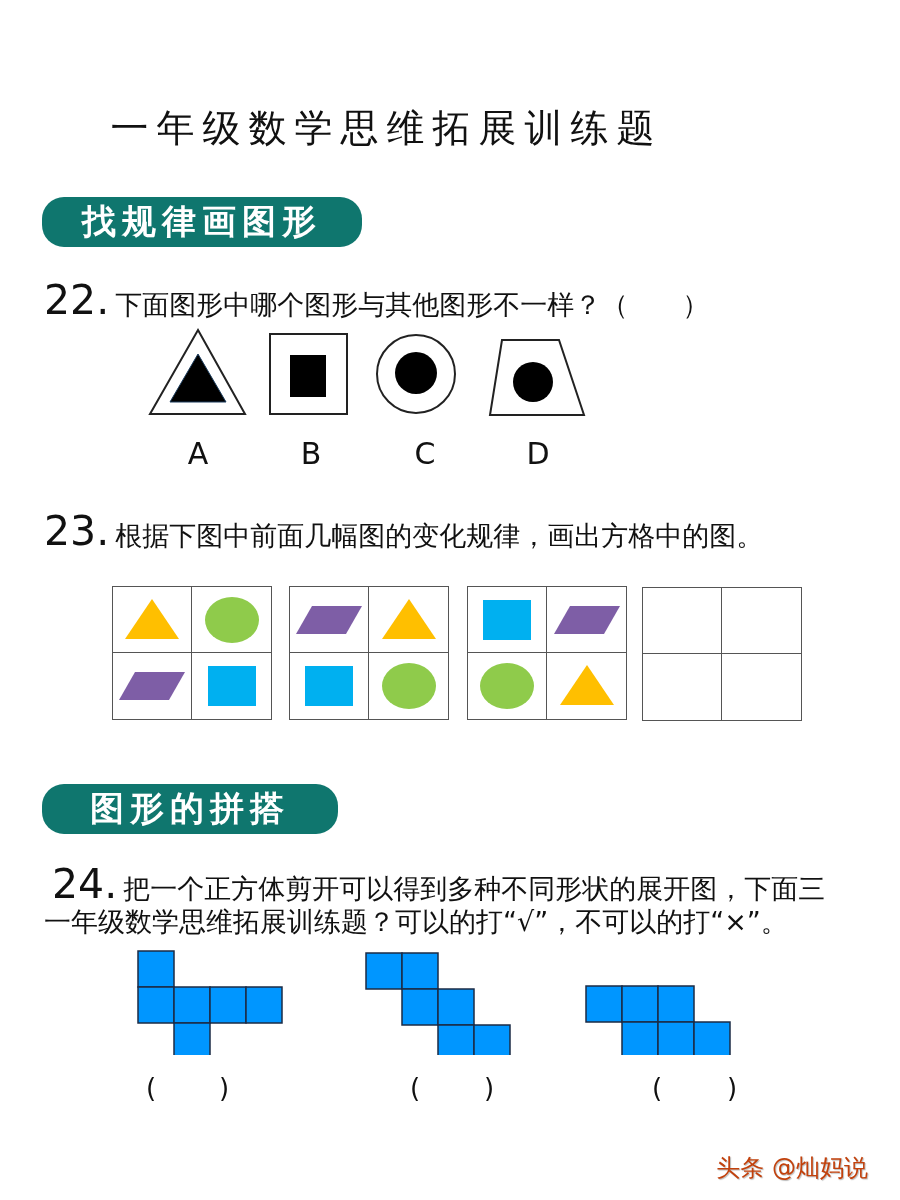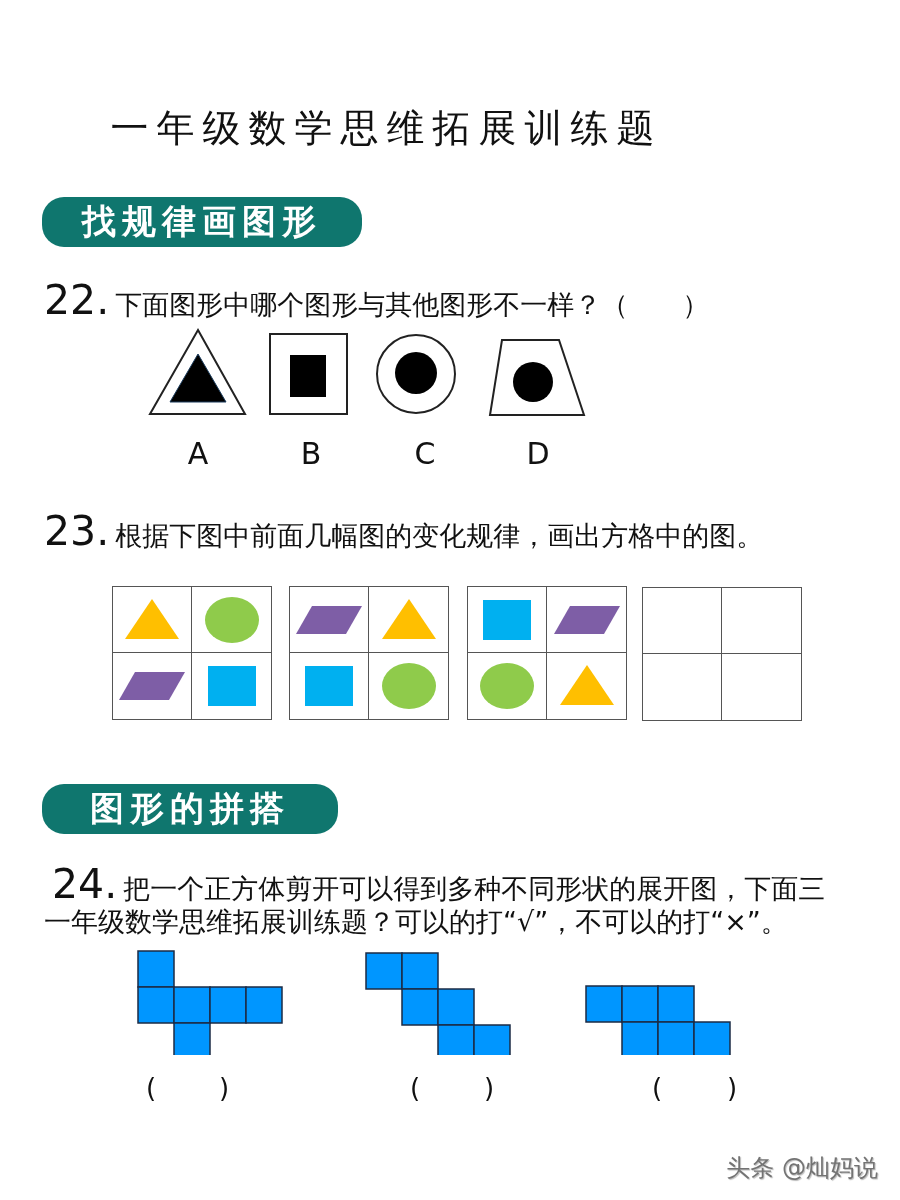--- a/index.html
+++ b/index.html
@@ -15,21 +15,21 @@
   .q22 { left: 44px; top: 276px; }
   .q23 { left: 44px; top: 507px; }
   .q24a { left: 44px; top: 860px; margin-left: 8px; }
   .q24b { left: 44px; top: 904px; }
   .letter { font-size: 30px; color: #111; width: 40px; text-align: center; }
   .grid { width: 160px; height: 134px; border: 1.5px solid #555; display: grid; grid-template-columns: 1fr 1fr; grid-template-rows: 1fr 1fr; }
   .grid .cell { border-right: 1.5px solid #555; border-bottom: 1.5px solid #555; display: flex; align-items: center; justify-content: center; }
   .grid .cell:nth-child(2n) { border-right: none; }
   .grid .cell:nth-child(n+3) { border-bottom: none; }
   .paren { font-size: 26px; color: #111; }
-  .watermark { right: 22px; top: 1152px; font-size: 24px; color: #737373; text-shadow: 1px 1px 1px #bbb; }
+  .watermark { right: 32px; top: 1152px; font-size: 24px; color: #c2410c; text-shadow: 1px 1px 1px #bbb; }
 </style>
 </head>
 <body>
 
 <div class="abs title">一年级数学思维拓展训练题</div>
 
 <div class="abs pill pill1">找规律画图形</div>
 
 <div class="abs q q22">
   <span class="num">22.</span><span>下面图形中哪个图形与其他图形不一样？（　　）</span>

